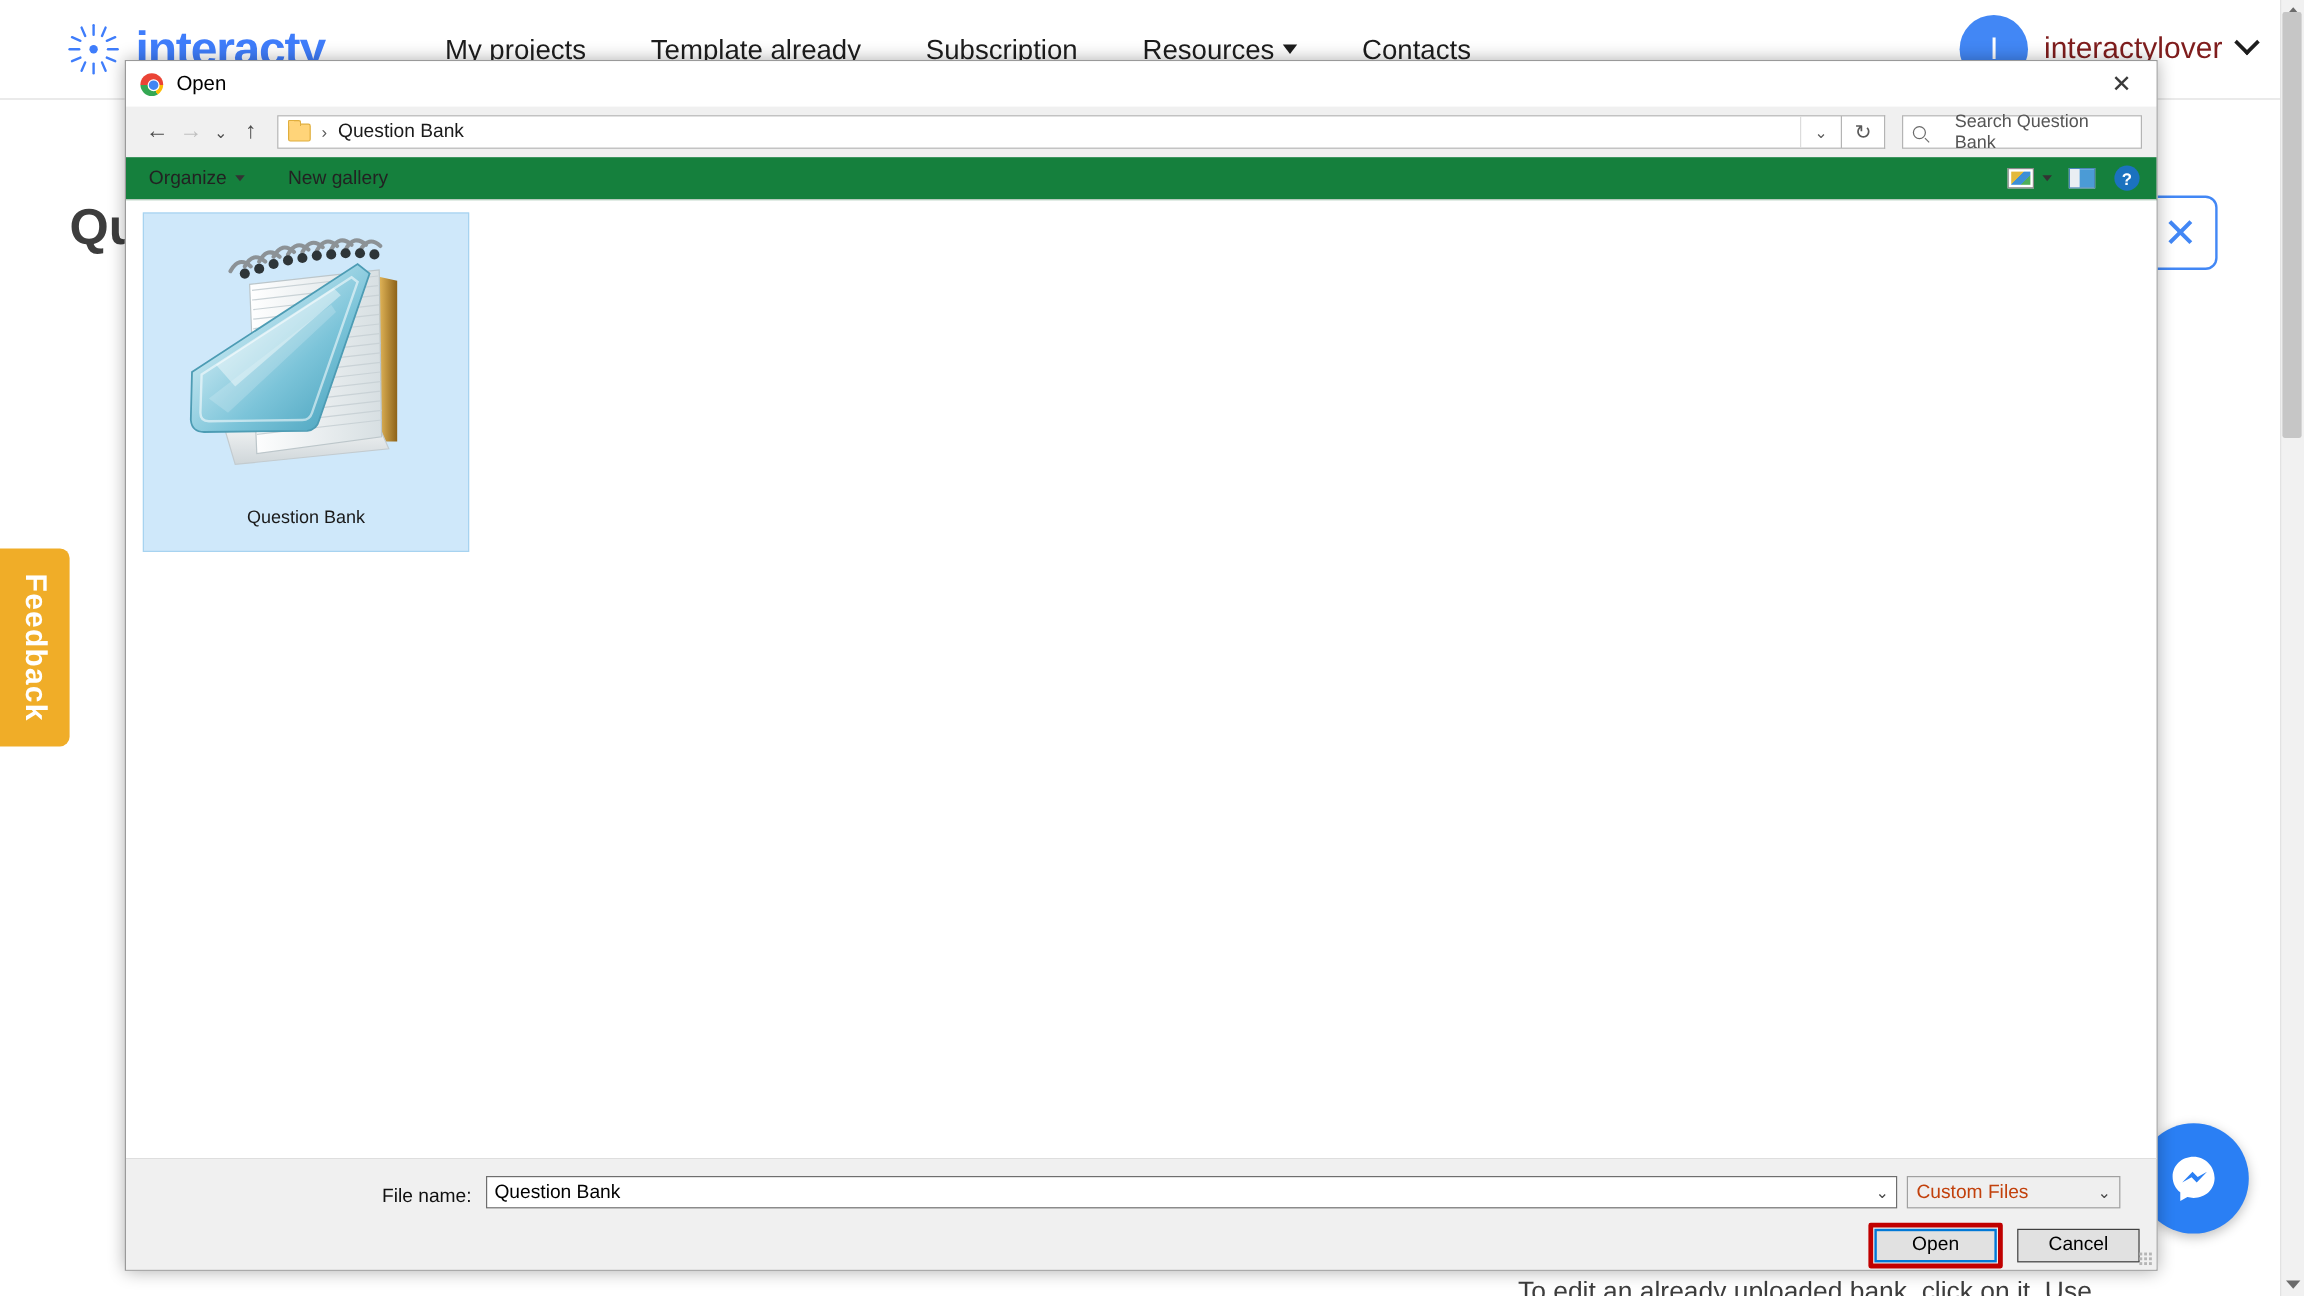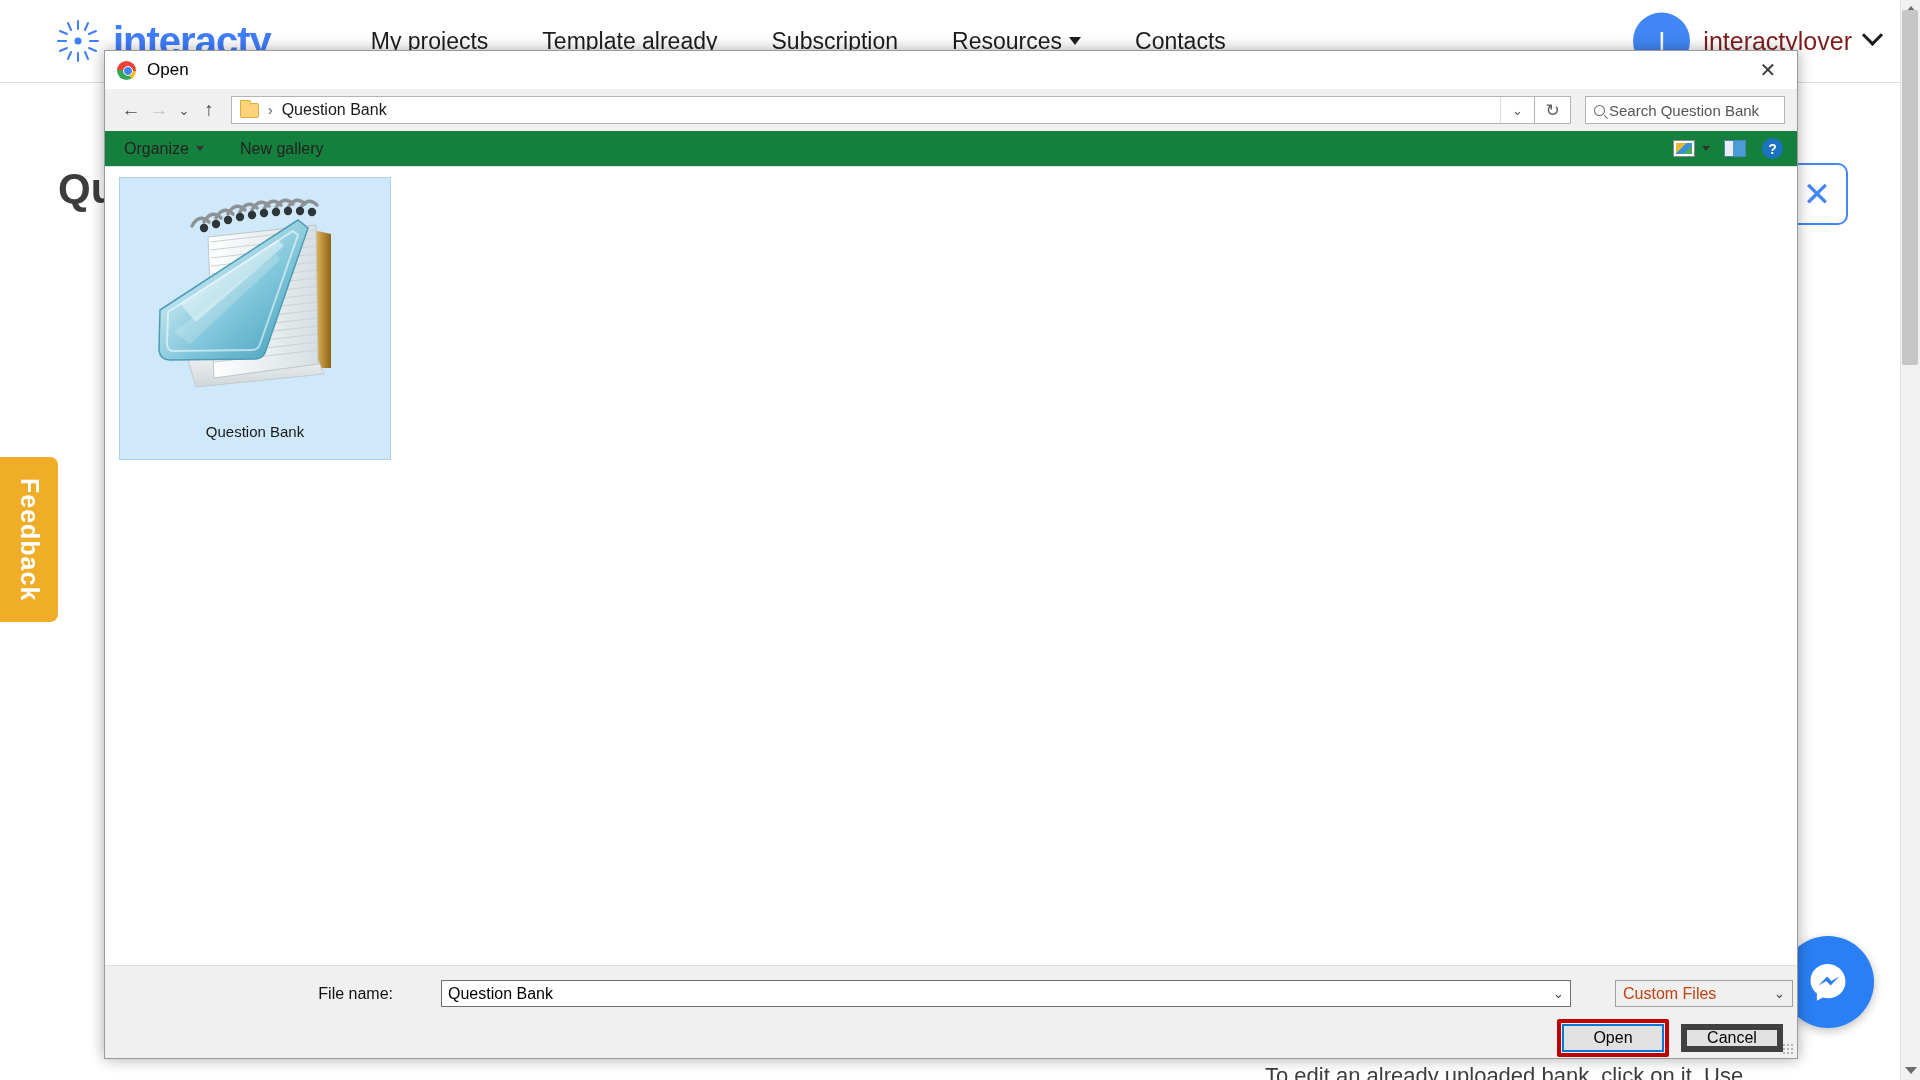--- a/index.html
+++ b/index.html
@@ -162,21 +162,21 @@
     border-left: 1px solid #dcdcdc; color: #5a5a5a; font-size: 13px; cursor: pointer;
   }
   .refresh-btn {
     width: 36px; height: 28px; border: 1px solid #b4b4b4; border-left: none;
     background: #fff; display: flex; align-items: center; justify-content: center;
     color: #5a5a5a; font-size: 17px; cursor: pointer;
   }
   .searchbox {
     width: 200px; height: 28px; margin-left: 14px; background: #fff;
     border: 1px solid #b4b4b4; display: flex; align-items: center;
-    padding: 0 8px; gap: 4px; cursor: text;
+    padding: 0 8px; gap: 24px; cursor: text;
   }
   .search-ico {
     width: 11px; height: 11px; border: 1.6px solid #6a6a6a; border-radius: 50%;
     position: relative; flex: none; transform: rotate(-45deg);
   }
   .search-ico::after {
     content: ""; position: absolute; left: 3.5px; top: 11px;
     width: 1.6px; height: 5px; background: #6a6a6a;
   }
   .search-ph { font-size: 15px; color: #555; }
@@ -225,22 +225,22 @@
     display: flex; flex-direction: column; align-items: center;
     justify-content: flex-start; padding-top: 14px; cursor: pointer;
   }
   .file-item .thumb { width: 215px; height: 215px; }
   .file-item .label { font-size: 15px; color: #1a1a1a; margin-top: 16px; }
 
   .dlg-footer {
     height: 92px; background: #f0f0f0; flex: none; position: relative;
   }
   .fn-row {
-    position: absolute; left: 0; right: 4px; top: 14px;
-    display: flex; align-items: center; gap: 36px;
+    position: absolute; left: 0; right: 30px; top: 14px;
+    display: flex; align-items: flex-end;
   }
   .fn-label {
     width: 300px; text-align: right; padding-right: 12px;
     font-size: 16px; color: #111;
   }
   .fn-input {
     flex: 1; height: 27px; background: #fff; border: 1px solid #6e6e6e;
     display: flex; align-items: center; padding: 0 6px; cursor: text;
   }
   .fn-value { font-size: 16px; color: #000; }
@@ -258,21 +258,21 @@
   .btn-row {
     position: absolute; right: 14px; top: 53px; display: flex; gap: 12px; align-items: center;
   }
   .hl-wrap { position: relative; padding: 5px; }
   .hl-wrap::before {
     content: ""; position: absolute; inset: 0;
     border: 4px solid #c00000; border-radius: 2px; pointer-events: none;
   }
   .dlg-btn {
     width: 102px; height: 28px; font-size: 16px; color: #000;
-    background: #e1e1e1; border: 6px solid #404040; cursor: pointer;
+    background: #e1e1e1; border: 1px solid #404040; cursor: pointer;
     display: flex; align-items: center; justify-content: center;
   }
   .dlg-btn.default {
     border: 2px solid #0078d7; background: #e1e1e1;
   }
   .resize-grip {
     position: absolute; right: 3px; bottom: 3px; width: 12px; height: 12px;
     background-image:
       radial-gradient(#b5b5b5 40%, transparent 41%);
     background-size: 4px 4px;

